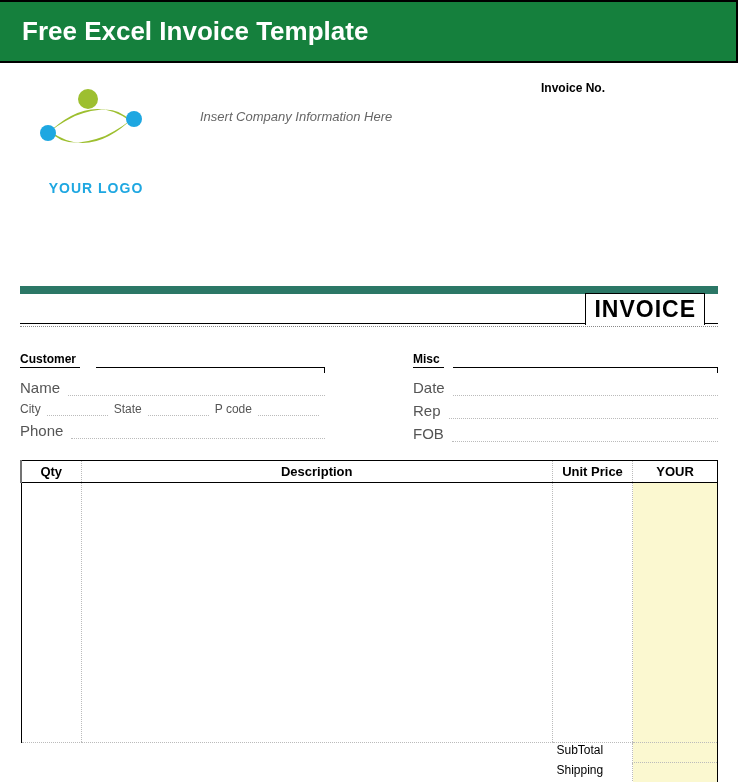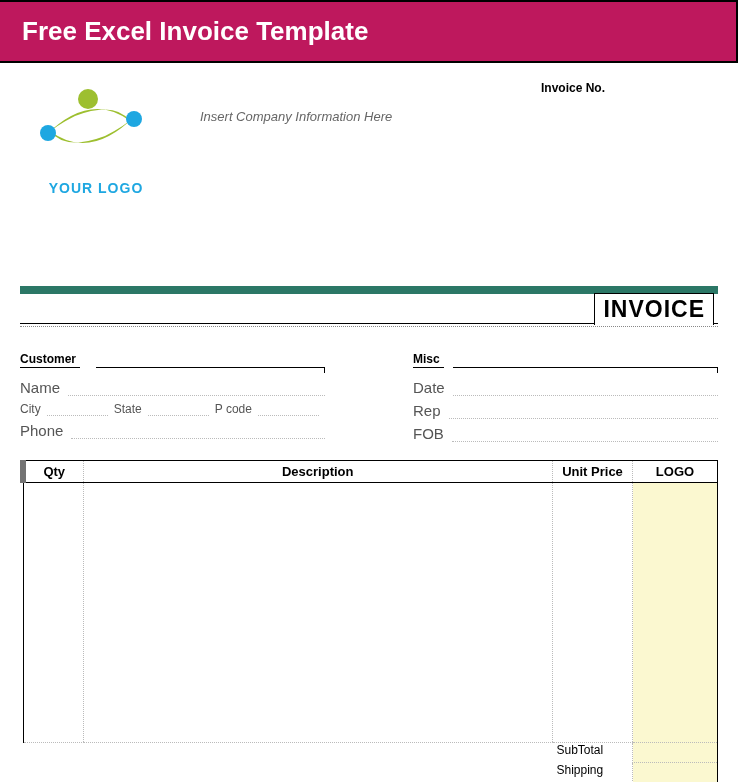--- a/index.html
+++ b/index.html
@@ -1,46 +1,46 @@
 <!DOCTYPE html>
 <html><head>
 <meta charset="utf-8">
 <style>
   * { box-sizing: border-box; }
   body { margin: 0; padding: 0; font-family: Arial, Helvetica, sans-serif; background: #fff; width: 738px; }
-  .banner { background: #be185d; border: 2px solid #000; border-left: none; padding: 14px 22px; }
+  .banner { background: #15803d; border: 2px solid #000; border-left: none; padding: 14px 22px; }
   .banner-title { color: #fff; font-size: 26px; font-weight: bold; }
   .doc { padding: 18px 20px 0 20px; position: relative; }
   .header-row { display: flex; align-items: flex-start; }
   .logo-box { width: 150px; height: 115px; position: relative; }
   .logo-text { position: absolute; bottom: 0; left: 2px; right: 0; font-size: 14px; font-weight: bold; color: #1ea7e1; letter-spacing: 1px; text-align: center; }
   .company-info { font-style: italic; color: #666; font-size: 13px; margin-top: 28px; margin-left: 30px; }
   .inv-no { position: absolute; top: 18px; right: 37px; width: 160px; }
   .inv-no-label { font-size: 12px; font-weight: bold; }
   .inv-box { background: #2b7766; height: 8px; margin-top: 90px; }
   .inv-title-row { height: 30px; display: flex; justify-content: flex-end; align-items: center; border-bottom: 1px solid #000; margin-top: 0; }
-  .inv-title { font-size: 23px; font-weight: bold; letter-spacing: 1px; border: 1px solid #000; border-bottom: none; padding: 2px 8px 2px 8px; margin-right: 4px; background: #fff; }
+  .inv-title { font-size: 23px; font-weight: bold; letter-spacing: 1px; border: 1px solid #000; border-bottom: none; padding: 2px 8px 2px 8px; margin-right: 13px; background: #fff; }
   .hr-line { height: 2px; border-bottom: 1px dotted #888; margin-top: 1px; }
 
   .boxes-row { display: flex; gap: 88px; margin-top: 22px; }
   .section-box { flex: 1; position: relative; }
   .small-box { width: 170px; }
   .box-title { font-size: 12px; font-weight: bold; border-bottom: 1px solid #000; display: inline-block; padding: 0 4px 1px 0; }
   .box-outline { border-top: 1px solid #000; border-right: 1px solid #000; height: 6px; margin-top: -1px; margin-left: 76px; }
   .small-box .box-outline { margin-left: 40px; }
   .field-row { display: flex; font-size: 15px; color: #555; margin-top: 6px; }
   .field-label { color: #555; }
   .field-line { flex: 1; border-bottom: 1px dotted #bbb; margin-left: 8px; }
   .city-row { display: flex; font-size: 12px; margin-top: 6px; }
   .city-row span { color: #555; }
   .city-row .seg { flex: 1; border-bottom: 1px dotted #bbb; margin: 0 6px; }
 
   .items-table { width: 100%; border-collapse: collapse; margin-top: 18px; }
   .items-table th { font-size: 13px; font-weight: bold; border-top: 1px solid #000; border-bottom: 1px solid #000; padding: 3px 6px; border-left: 1px dotted #bbb; }
-  .items-table th:first-child { border-left: 6px solid #737373; margin-top: 25px; }
+  .items-table th:first-child { border-left: 2px solid #737373; margin-top: 25px; }
   .items-table th:last-child { border-right: 1px solid #000; }
   .items-table td { border-left: 1px dotted #bbb; border-bottom: 1px dotted #bbb; height: 260px; vertical-align: top; }
   .items-table td:first-child { border-left: 1px solid #000; }
   .items-table td:last-child { border-right: 1px solid #000; }
   .col-qty { width: 60px; text-align: center; }
   .col-desc { text-align: center; }
   .col-unitprice { width: 80px; text-align: center; }
   .col-total { width: 85px; text-align: center; }
   .items-table td.col-total { background: #fbf8d0; }
 
@@ -119,21 +119,21 @@
       </div>
     </div>
   </div>
 
   <table class="items-table">
     <thead>
       <tr>
         <th class="col-qty">Qty</th>
         <th class="col-desc">Description</th>
         <th class="col-unitprice">Unit Price</th>
-        <th class="col-total">LOGO</th>
+        <th class="col-total">YOUR</th>
       </tr>
     </thead>
     <tbody>
       <tr>
         <td class="col-qty"></td>
         <td class="col-desc"></td>
         <td class="col-unitprice"></td>
         <td class="col-total"></td>
       </tr>
       <tr class="totals-row">

